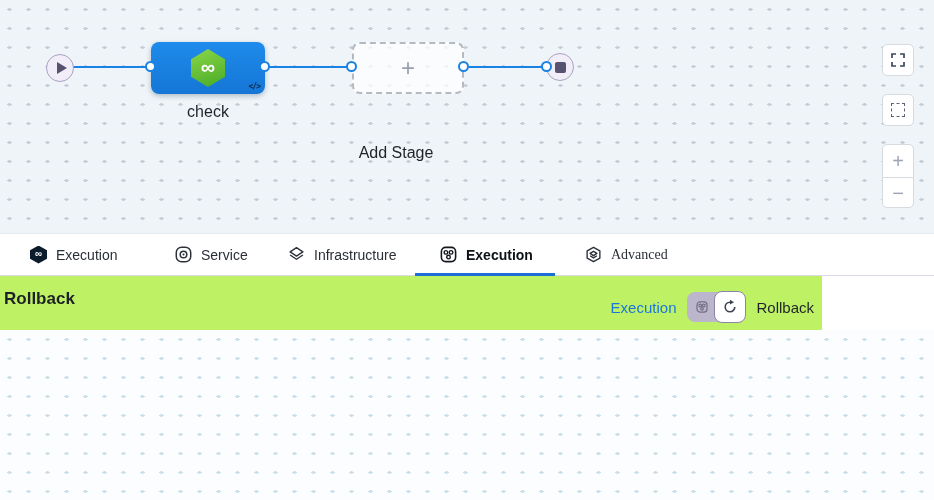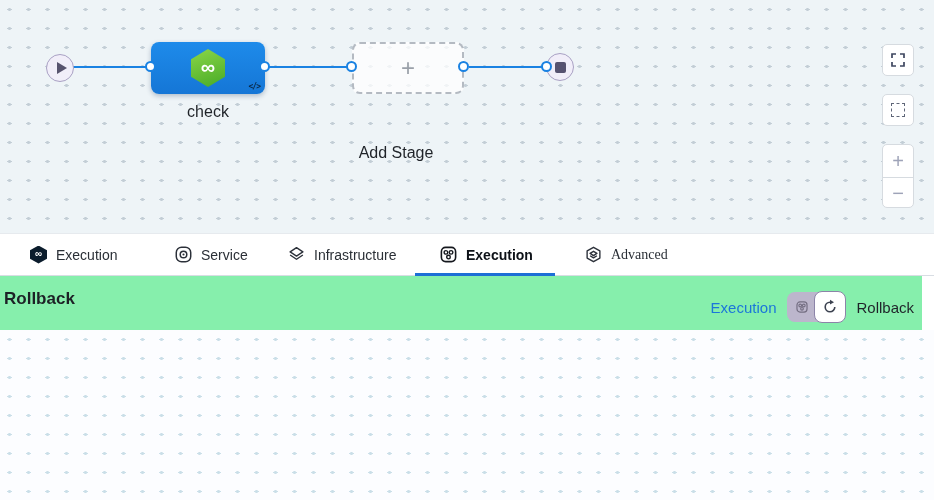--- a/index.html
+++ b/index.html
@@ -67,21 +67,21 @@
           font-size:14px; color:#2a2f36; cursor:pointer; }
   .tab.active { font-weight:bold; color:#0d1117; }
   .tab-underline { position:absolute; left:415px; bottom:-1px; width:140px; height:3px;
           background:#1d6fd6; }
   .mini-hex { width:17px; height:18px;
           clip-path:polygon(50% 0%,100% 27%,100% 73%,50% 100%,0% 73%,0% 27%);
           background:#0b1c2c; display:flex; align-items:center; justify-content:center; }
   .mini-hex span { color:#fff; font-size:10px; font-weight:bold; line-height:1; margin-top:-1px; }
 
   
-  .rb-header { position:absolute; left:0; top:276px; width:922px; height:54px; background:#86efac; }
+  .rb-header { position:absolute; left:0; top:276px; width:822px; height:54px; background:#bef264; }
   .rb-title { position:absolute; left:4px; top:13px; font-size:17px; font-weight:600; color:#1d2126; }
   .rb-right { position:absolute; right:8px; top:16px; display:flex; align-items:center; gap:11px; }
   .rb-exec-label { font-size:15px; color:#1b76d9; cursor:pointer; }
   .rb-roll-label { font-size:15px; color:#1f2329; }
   .toggle { position:relative; width:58px; height:30px; border-radius:8px; background:#bcb6cc;
           cursor:pointer; }
   .toggle-left { position:absolute; left:0; top:0; width:29px; height:30px; display:flex;
           align-items:center; justify-content:center; opacity:.55; }
   .toggle-knob { position:absolute; right:-1px; top:-1px; width:32px; height:32px; background:#fff;
           border:1.5px solid #8c84a8; border-radius:8px; display:flex; align-items:center;

